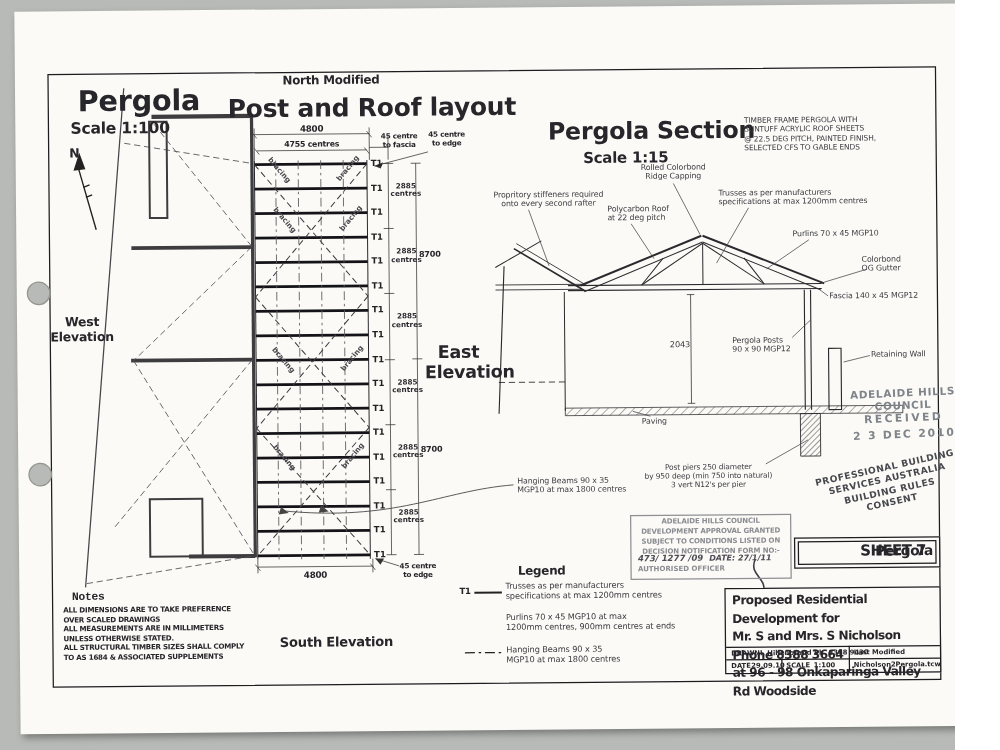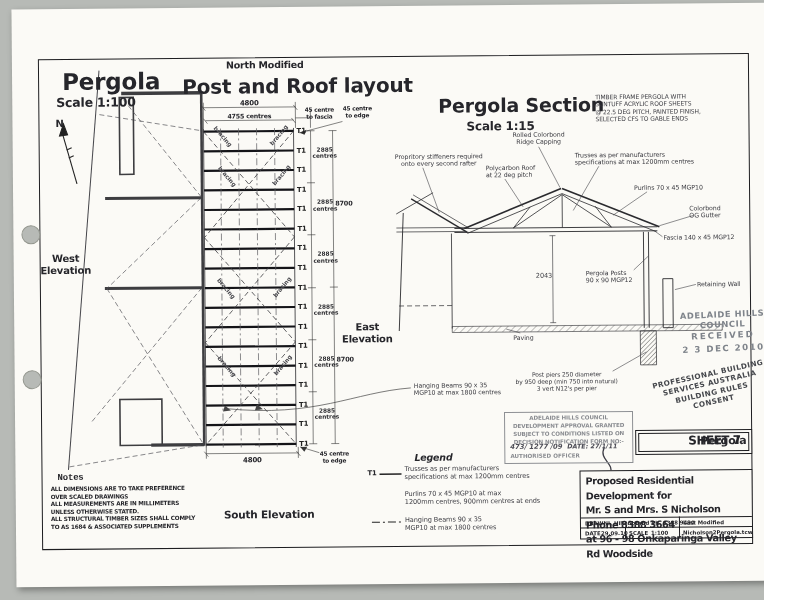--- a/index.html
+++ b/index.html
@@ -218,21 +218,21 @@
     <path d="M603,449 c-6,13 10,15 6,27 c-3,10 -14,10 -10,19 c3,7 14,3 16,-9" stroke="#3d3d46" stroke-width="1.3" fill="none"></path>
   </svg>
 
   <div class="lbl" style="left:64px;top:66px;font-size:23px;">Pergola</div>
   <div class="lbl" style="left:58px;top:93px;font-size:12.5px;">Scale 1:100</div>
   <div class="lbl" style="left:228px;top:59px;font-size:9.5px;">North Modified</div>
   <div class="lbl" style="left:184px;top:74px;font-size:20px;">Post and Roof layout</div>
   <div class="lbl" style="left:57px;top:115px;font-size:10px;">N</div>
   <div class="lbl pre ctr" style="left:38px;top:250px;width:56px;font-size:10px;">West
 Elevation</div>
-  <div class="lbl pre ctr" style="left:340px;top:274px;width:54px;font-size:10px;margin-top:47px;">East
+  <div class="lbl pre ctr" style="left:340px;top:274px;width:54px;font-size:14px;">East
 Elevation</div>
   <div class="lbl" style="left:222px;top:507px;font-size:10.5px;">South Elevation</div>
 
   <div class="lbl ctr" style="left:205px;top:98px;width:92px;font-size:7px;">4800</div>
   <div class="lbl ctr" style="left:205px;top:111px;width:92px;font-size:6.3px;">4755 centres</div>
   <div class="lbl pre ctr" style="left:300px;top:106px;width:42px;font-size:5.8px;">45 centre
 to fascia</div>
   <div class="lbl pre ctr" style="left:338px;top:105px;width:42px;font-size:5.8px;">45 centre
 to edge</div>
   <div class="lbl" style="left:336px;top:200px;font-size:6.5px;">8700</div>
@@ -348,21 +348,21 @@
     <div class="tbcell" style="left:4px;top:48.5px;">DRAWN</div>
     <div class="tbcell" style="left:27px;top:48.5px;">I. Hillenbrand  Ph. 8388 9430</div>
     <div class="tbcell" style="left:102px;top:48.5px;">Last Modified</div>
     <div class="tbcell" style="left:4px;top:58.5px;">DATE</div>
     <div class="tbcell" style="left:20px;top:58.5px;">29.09.10</div>
     <div class="tbcell" style="left:48px;top:58.5px;">SCALE</div>
     <div class="tbcell" style="left:70px;top:58.5px;">1:100</div>
     <div class="tbcell" style="left:102px;top:58.5px;">Nicholson2Pergola.tcw</div>
   </div>
 
-  <div class="lbl" style="left:413px;top:453px;font-size:9.5px;font-style:italic;">Legend</div>
+  <div class="lbl" style="left:413px;top:453px;font-size:9.5px;">Legend</div>
   <div class="lbl" style="left:366px;top:470px;font-size:6.8px;">T1</div>
   <div class="ann pre" style="left:403px;top:466px;font-size:6.6px;">Trusses as per manufacturers
 specifications at max 1200mm centres</div>
   <div class="ann pre" style="left:403px;top:491px;font-size:6.6px;">Purlins 70 x 45 MGP10  at max
 1200mm centres, 900mm centres at ends</div>
   <div class="ann pre" style="left:403px;top:517px;font-size:6.6px;">Hanging Beams 90 x 35
 MGP10 at max 1800 centres</div>
 
   <div class="lbl" style="left:56px;top:470px;font-size:9px;font-family:Liberation Mono, monospace;">Notes</div>
   <div class="lbl pre" style="left:49px;top:483px;font-size:5.7px;line-height:7.6px;letter-spacing:-0.2px;">ALL DIMENSIONS ARE TO TAKE PREFERENCE

